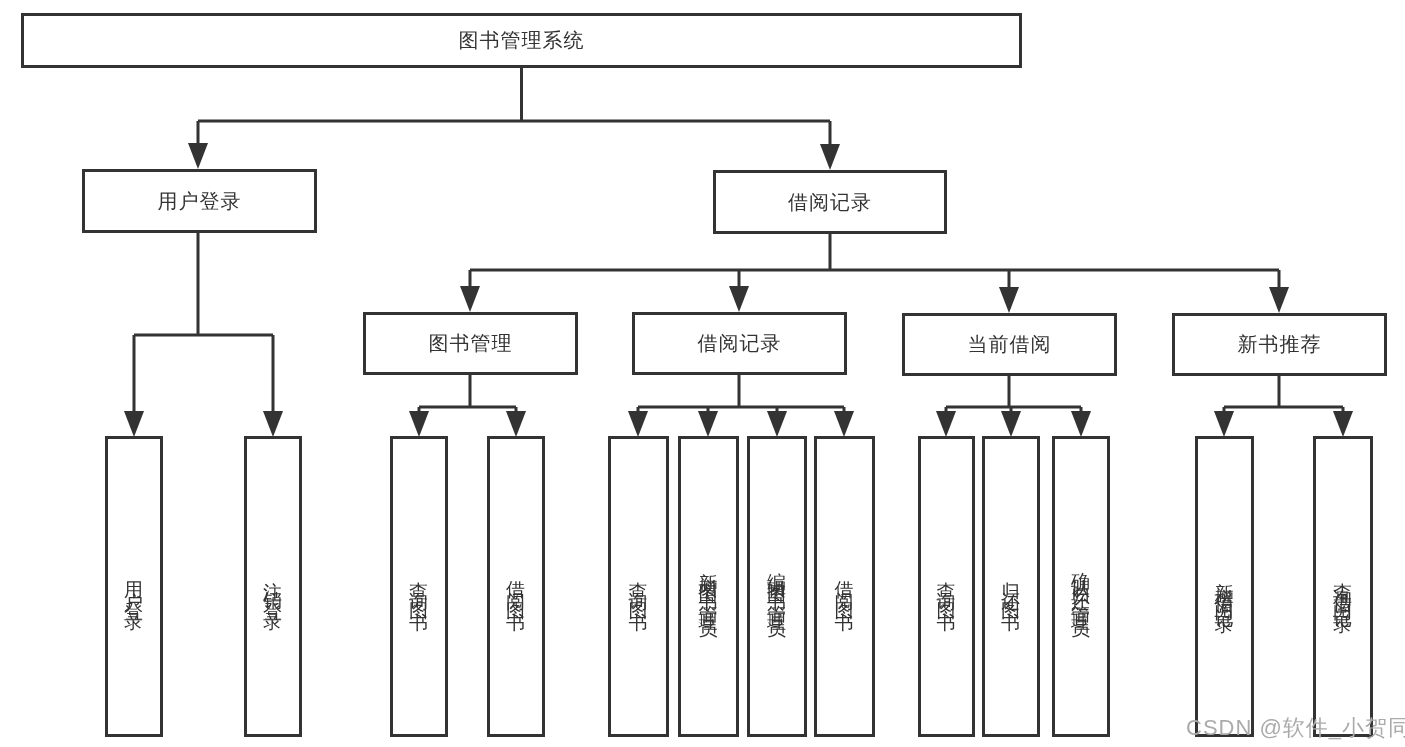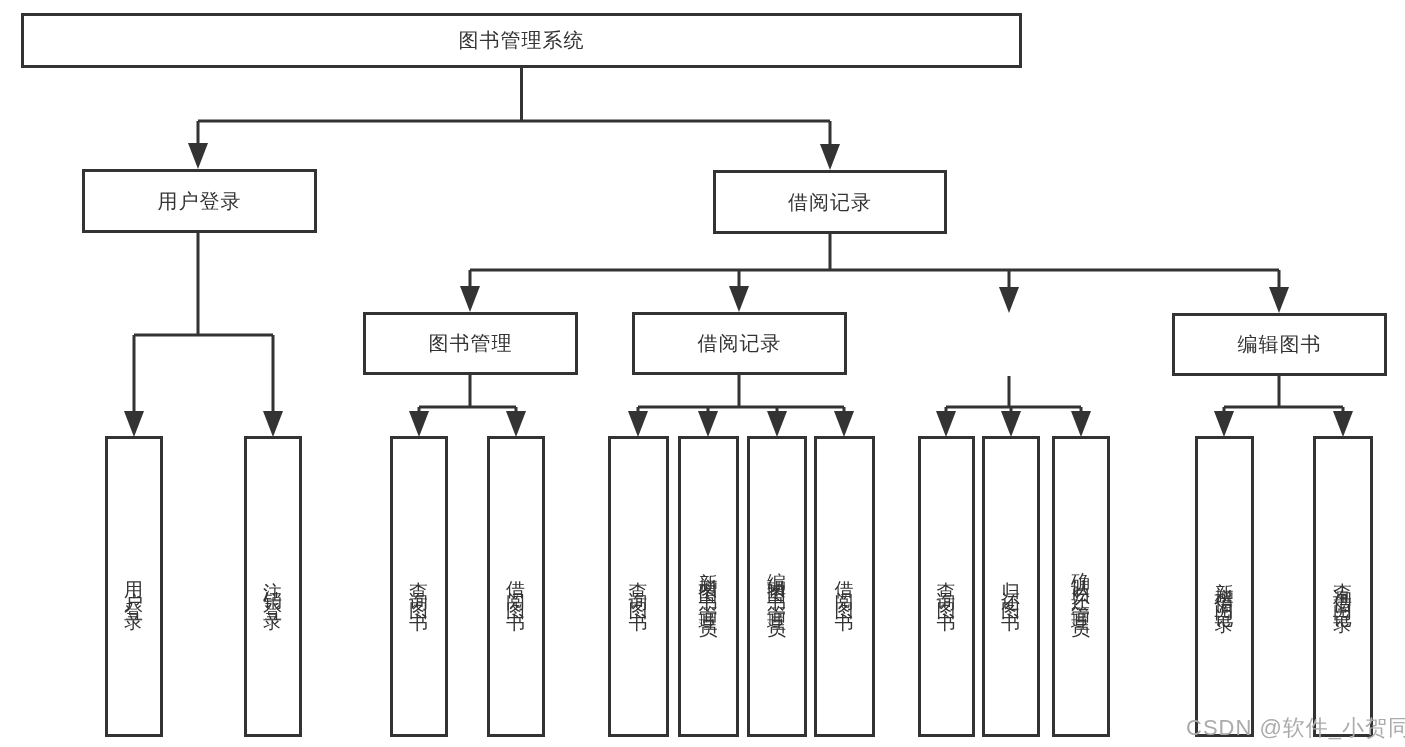--- a/index.html
+++ b/index.html
@@ -109,21 +109,22 @@
       <polygon points="1333,411 1353,411 1343,437" fill="#333333"></polygon>
     </svg>
 
   <div class="box h" style="left:21px;top:13px;width:1001px;height:55px">图书管理系统</div>
 
   <div class="box h" style="left:82px;top:169px;width:235px;height:64px">用户登录</div>
   <div class="box h" style="left:713px;top:170px;width:234px;height:64px">借阅记录</div>
 
   <div class="box h" style="left:363px;top:312px;width:215px;height:63px">图书管理</div>
   <div class="box h" style="left:632px;top:312px;width:215px;height:63px">借阅记录</div>
-  <div class="box h" style="left:1172px;top:313px;width:215px;height:63px">编辑图书</div>
+  <div class="box h" style="left:902px;top:313px;width:215px;height:63px">当前借阅</div>
+  <div class="box h" style="left:1172px;top:313px;width:215px;height:63px">新书推荐</div>
 
   <div class="box v" style="left:105px;top:436px;width:58px;height:301px">用户登录</div>
   <div class="box v" style="left:244px;top:436px;width:58px;height:301px">注销登录</div>
 
   <div class="box v" style="left:390px;top:436px;width:58px;height:301px">查询图书</div>
   <div class="box v" style="left:487px;top:436px;width:58px;height:301px">借阅图书</div>
 
   <div class="box v" style="left:608px;top:436px;width:61px;height:301px">查询图书</div>
   <div class="box v long" style="left:678px;top:436px;width:61px;height:301px">新增图书（管理员）</div>
   <div class="box v long" style="left:747px;top:436px;width:60px;height:301px">编辑图书（管理员）</div>

